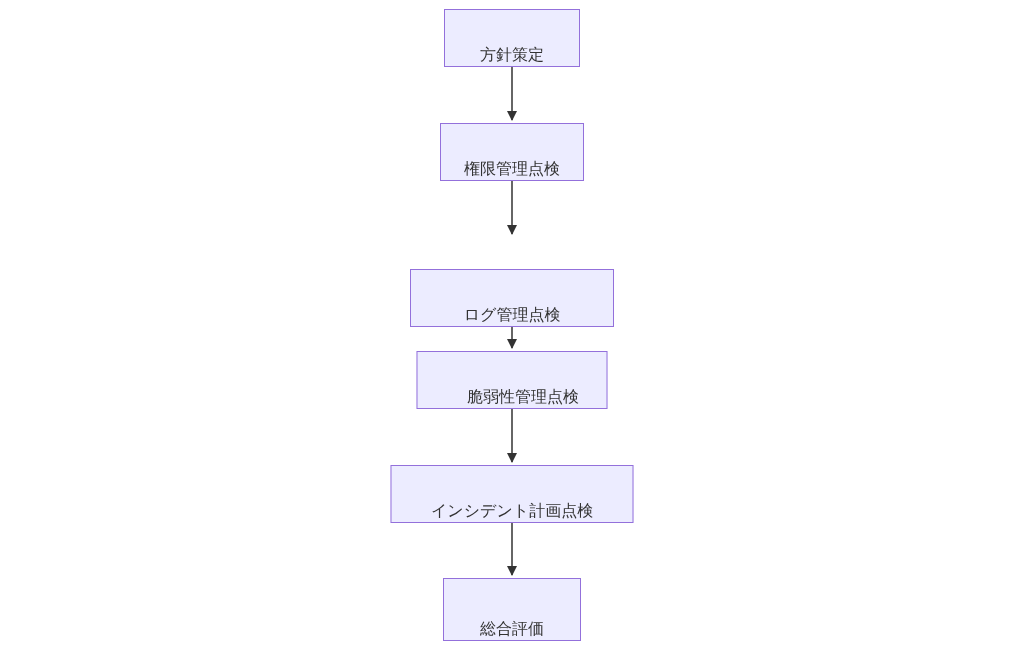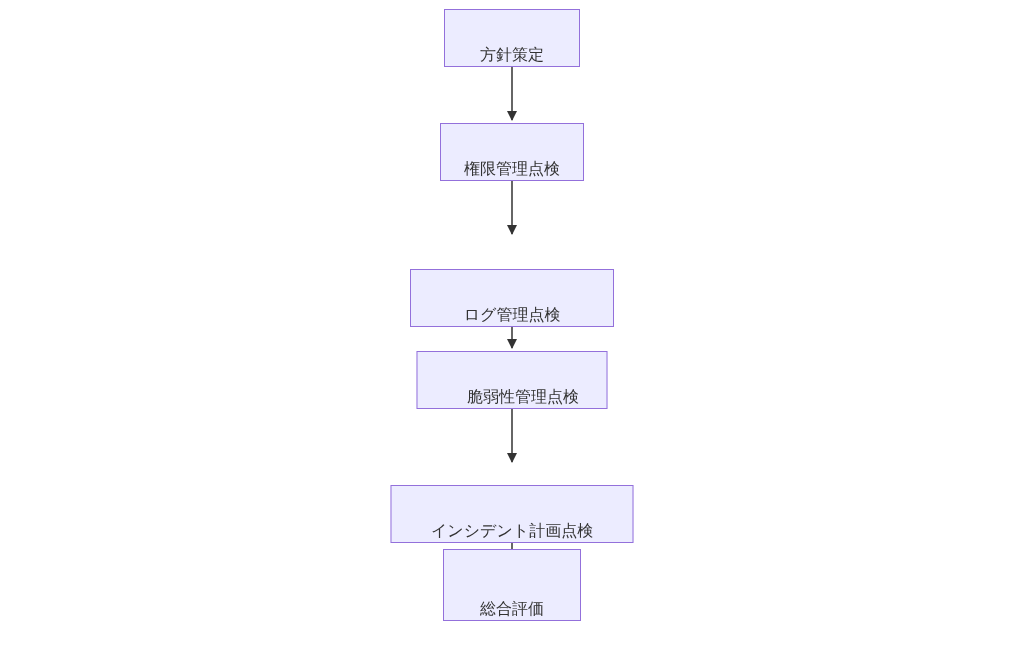--- a/index.html
+++ b/index.html
@@ -67,21 +67,21 @@
   </div>
 
   <div class="node" style="top: 237px; width: 204px; margin-top: 32px;">
     <span>ログ管理点検</span>
   </div>
 
   <div class="node" style="top: 351px; width: 191px; padding-left: 22px;">
     <span>脆弱性管理点検</span>
   </div>
 
-  <div class="node" style="top: 465px; width: 243px; margin-top: 20px;">
+  <div class="node" style="top: 465px; width: 243px;">
     <span>インシデント計画点検</span>
   </div>
 
-  <div class="node" style="top: 549px; width: 138px; height: 72px;">
+  <div class="node" style="top: 578px; width: 138px; height: 63px;">
     <span>総合評価</span>
   </div>
 
 </div>
 
 </body></html>

